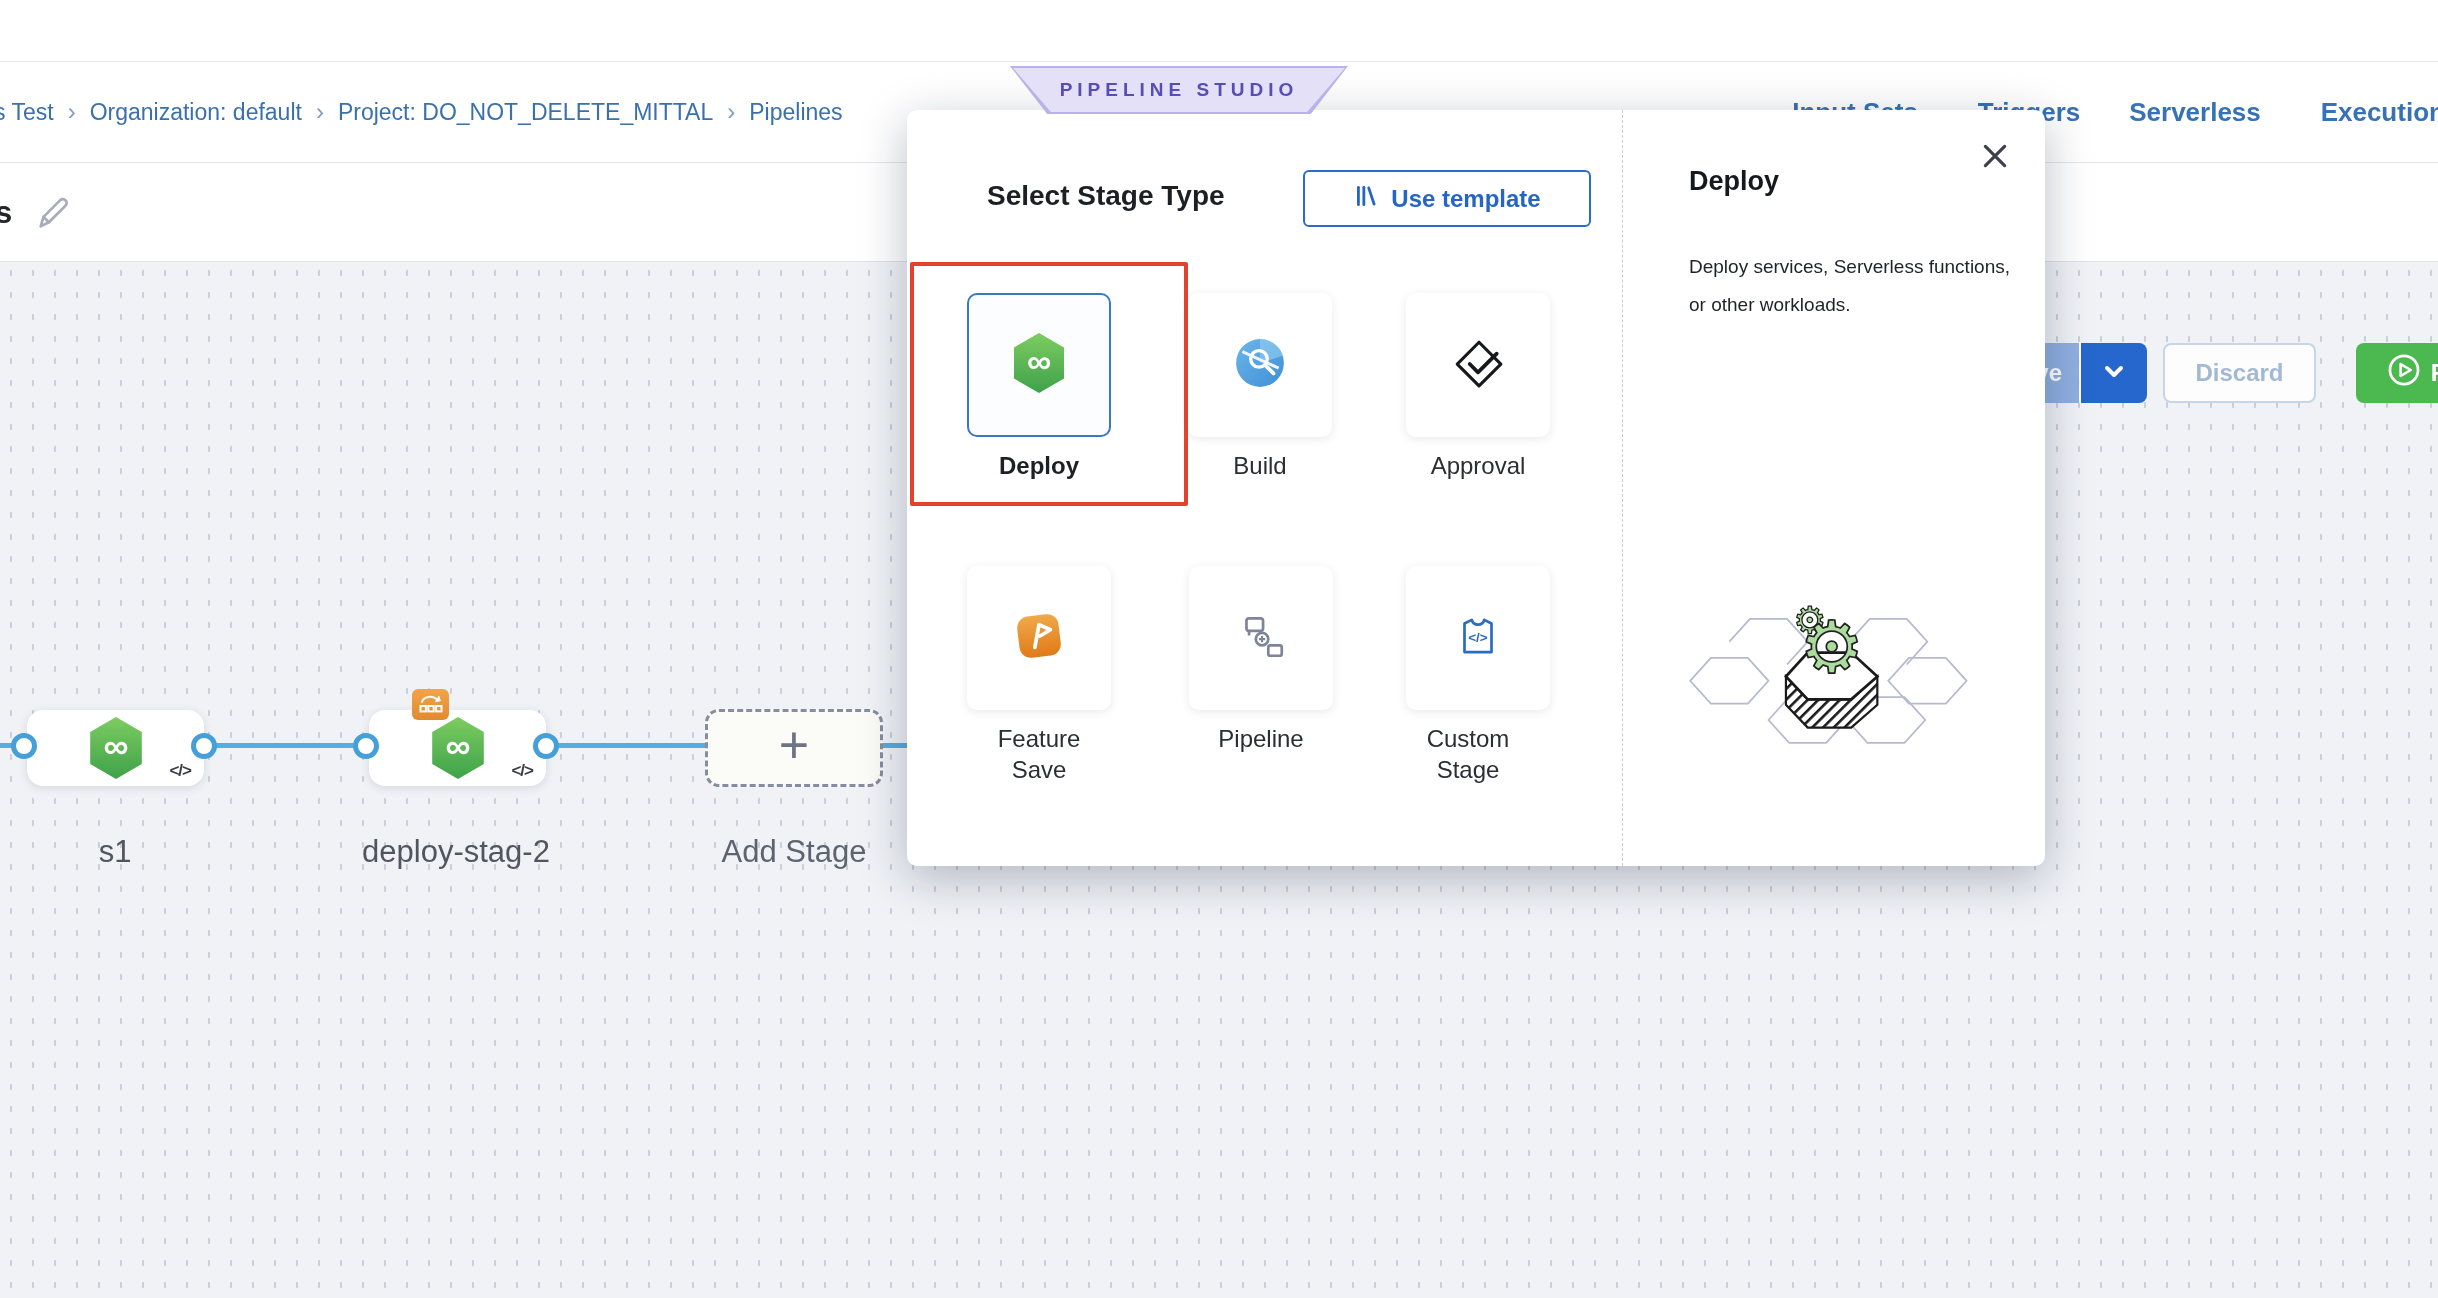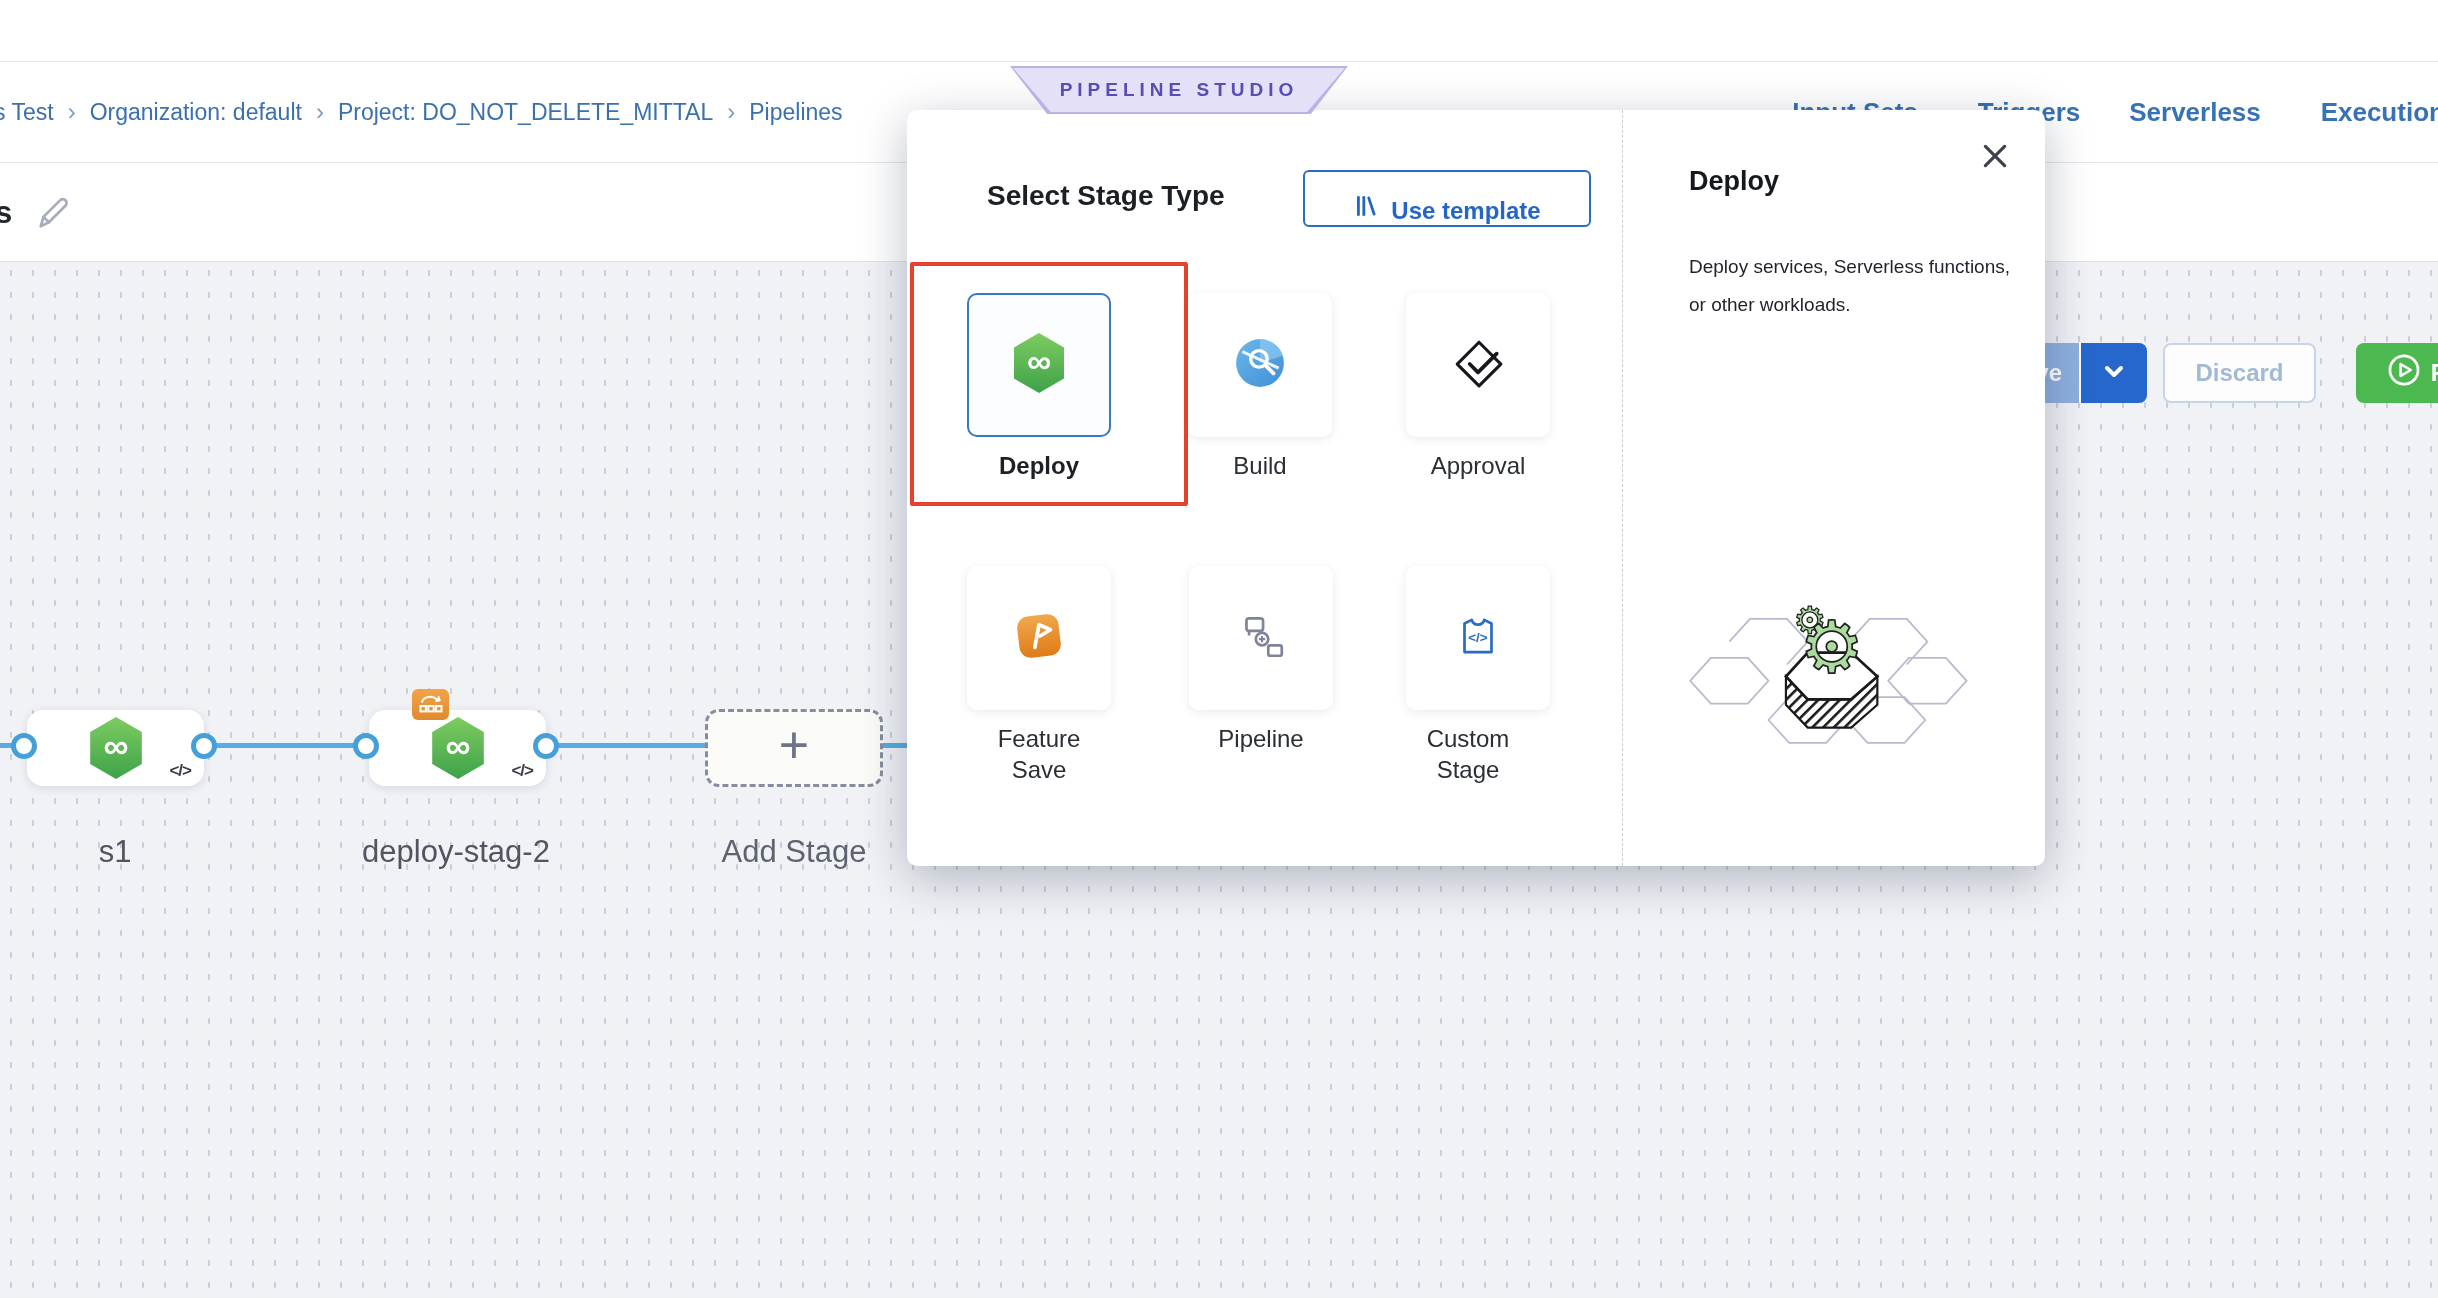--- a/index.html
+++ b/index.html
@@ -51,21 +51,21 @@
   #banner .outer { position:absolute; inset:0; background:#b9b2e8; clip-path:polygon(0 0,100% 0,89% 100%,11% 100%); }
   #banner .inner { position:absolute; inset:2px 3px; background:#e3e0f7; clip-path:polygon(0 0,100% 0,88.6% 100%,11.4% 100%);
     display:flex; align-items:center; justify-content:center; font-size:19px; font-weight:bold; letter-spacing:5px; color:#584db3; }
 
   
   #modal { left:907px; top:110px; width:1138px; height:756px; background:#fff; border-radius:10px;
     box-shadow:0 12px 48px rgba(15,25,55,.28); z-index:40; }
   #modal-left { left:0; top:0; width:716px; height:756px; border-right:1.5px dashed #c9cdd7; }
   #modal-title { left:80px; top:70px; font-size:28px; font-weight:bold; color:#1c2025; }
   #use-template-btn { left:396px; top:60px; width:288px; height:57px; border:2px solid #2c6bc8; border-radius:6px;
-    display:flex; align-items:flex-end; justify-content:center; gap:12px; color:#2465c6; font-size:24px; font-weight:600; background:#fff; }
+    display:flex; align-items:center; justify-content:center; gap:12px; color:#2465c6; font-size:24px; font-weight:600; background:#fff; }
   .stage-card { width:144px; height:144px; background:#fff; border-radius:10px; box-shadow:0 2px 10px rgba(40,45,70,.10);
     display:flex; align-items:center; justify-content:center; }
   .stage-card.selected { border:2px solid #3b78c2; background:#fbfdfe; box-shadow:none; }
   .card-label { transform:translateX(-50%); width:150px; text-align:center; font-size:24px; color:#2a2e35; font-weight:400; line-height:31px; }
   .card-label.bold { font-weight:bold; color:#1d2126; }
   .card-label .wrap { display:block; width:120px; margin:0 auto; }
   #modal-right { left:716px; top:0; width:422px; height:756px; }
   #panel-close { right:34px; top:30px; width:32px; height:32px; cursor:pointer; }
   #panel-title { left:66px; top:56px; font-size:27px; font-weight:bold; color:#15191f; }
   #panel-desc { left:66px; top:138px; width:330px; font-size:19px; font-weight:500; line-height:38px; color:#1e232a; }

